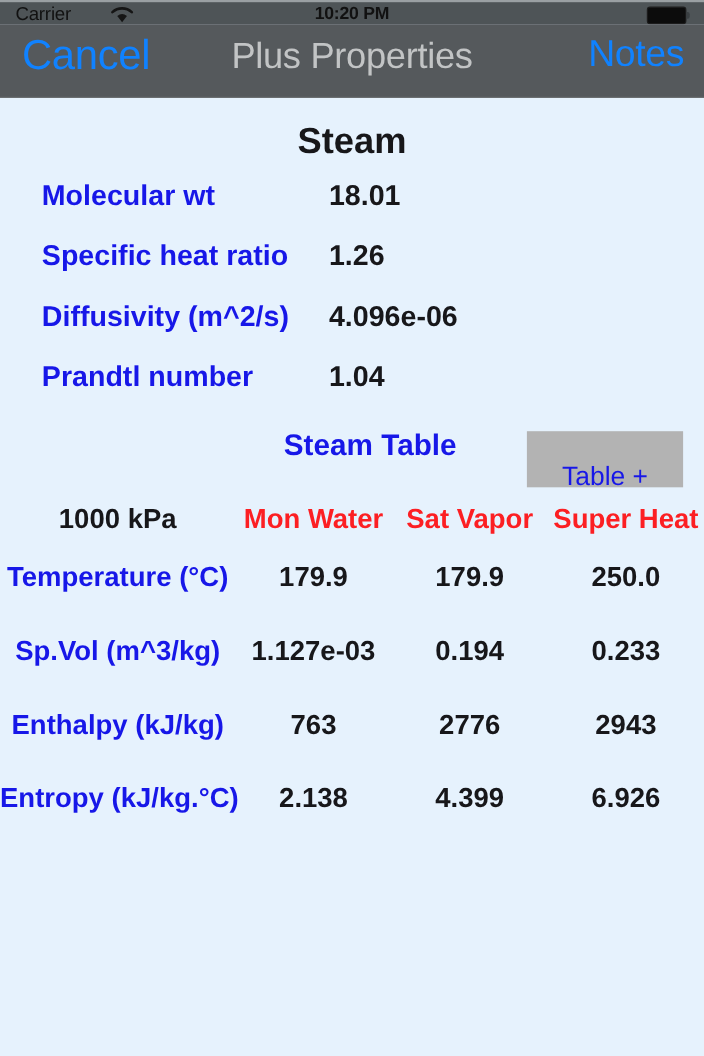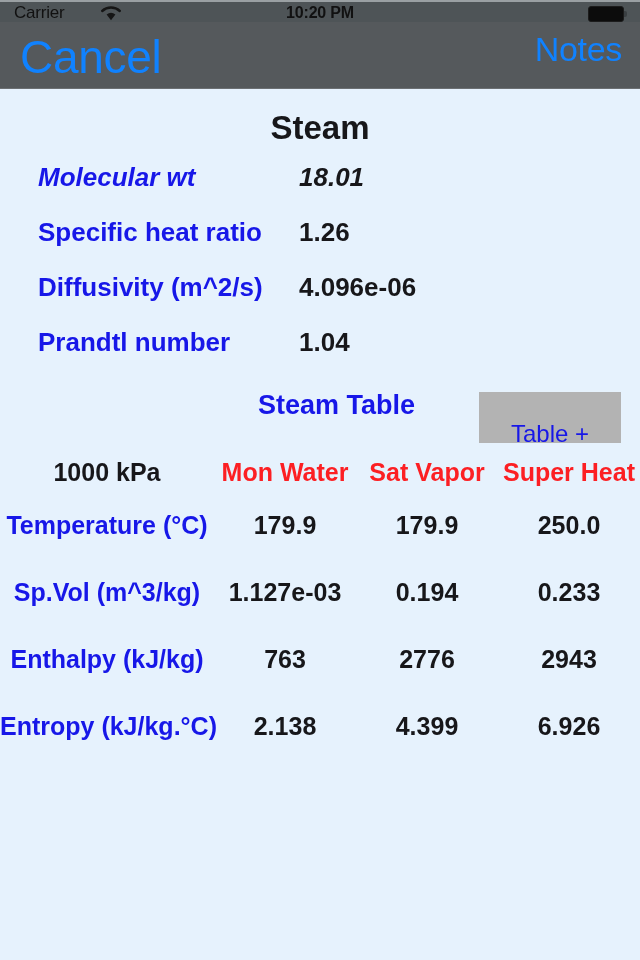--- a/index.html
+++ b/index.html
@@ -73,21 +73,21 @@
   #nav-bar {
     position: absolute;
     left: 0; top: 22px;
     width: 640px; height: 67px;
     background: #55595c;
     border-bottom: 1px solid #6c7073;
   }
   #nav-cancel {
     position: absolute;
     left: 20px; top: 8px;
-    font-size: 46px;
+    font-size: 38px;
     color: #1082ff;
     letter-spacing: -0.3px;
     cursor: pointer;
   }
   #nav-title {
     position: absolute;
     left: 0; top: 10px;
     width: 640px;
     text-align: center;
     font-size: 33px;
@@ -132,21 +132,21 @@
   }
   .prop-value {
     position: absolute;
     left: 299px; top: 0;
     font-size: 26px;
     font-weight: bold;
     color: #17171a;
     white-space: nowrap;
   }
 
-  #prop-row-0 { top: 72px; font-style: italic; }
+  #prop-row-0 { top: 72px; }
   #prop-row-1 { top: 127px; }
   #prop-row-2 { top: 182px; }
   #prop-row-3 { top: 237px; }
 
   
   #steam-table-title {
     position: absolute;
     left: 258px; top: 300px;
     font-size: 27px;
     font-weight: bold;
@@ -211,20 +211,21 @@
   <span id="status-time">10:20 PM</span>
 
   <span id="battery-wrap">
     <span id="battery-body"></span>
     <span id="battery-cap"></span>
   </span>
 </div>
 
 <div id="nav-bar">
   <span id="nav-cancel">Cancel</span>
+  <span id="nav-title">Plus Properties</span>
   <span id="nav-notes">Notes</span>
 </div>
 
 <div id="content">
 
   <div id="substance-title">Steam</div>
 
   <div class="prop-row" id="prop-row-0">
     <span class="prop-label">Molecular wt</span>
     <span class="prop-value">18.01</span>

